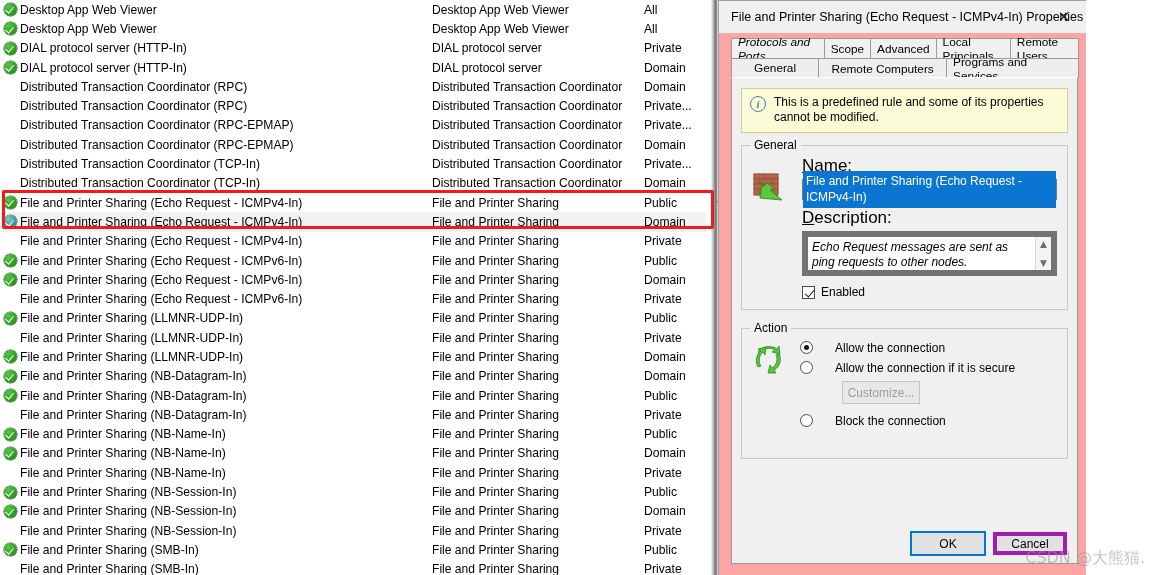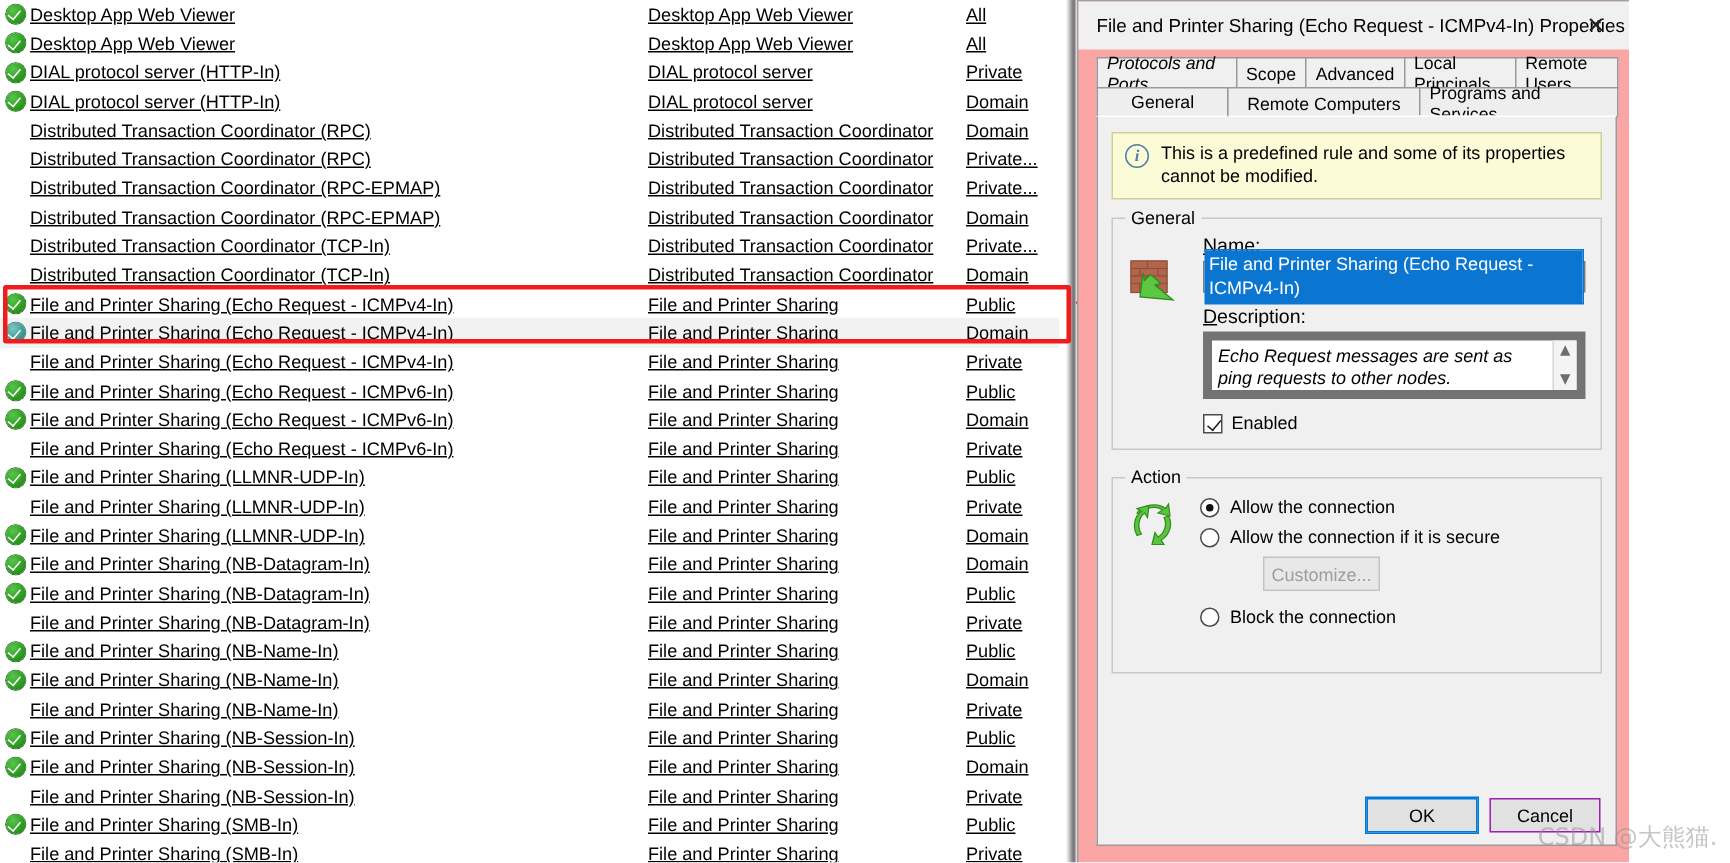--- a/index.html
+++ b/index.html
@@ -11,21 +11,20 @@
     font-family: "Liberation Sans", sans-serif;
   }
   #root { position: relative; width: 1153px; height: 575px; }
 
   
   #rules-list {
     position: absolute; left: 0; top: 0;
     width: 712px; height: 575px;
     background: #ffffff;
     overflow: hidden;
-    text-decoration: underline;
   }
   .rule-row {
     position: relative;
     height: 19.3px;
     display: flex;
     align-items: center;
     font-size: 12.1px;
     color: #000000;
     white-space: nowrap;
   }
@@ -162,21 +161,21 @@
   .groupbox > .gb-title {
     position: absolute; top: -8px; left: 8px;
     background: #f0f0f0;
     padding: 0 4px;
     font-size: 12px; color: #000;
   }
 
   .gen-inner { display: flex; gap: 10px; }
   .icon-col { width: 40px; min-width: 40px; padding-top: 14px; }
 
-  .field-label { font-size: 13px; color: #000; margin-bottom: 3px; }
+  .field-label { font-size: 17px; color: #000; margin-bottom: 3px; }
   .field-label u { text-decoration: underline; }
 
   .textbox {
     border: 1px solid #7a7a7a;
     background: #ffffff;
     height: 21px;
     display: flex; align-items: center;
     padding: 0 1px;
     font-size: 12px;
   }
@@ -220,21 +219,21 @@
     position: relative;
   }
   .cbox.checked::after {
     content: "";
     position: absolute; left: 3.5px; top: 1px;
     width: 4px; height: 8px;
     border: solid #1a1a1a; border-width: 0 1.6px 1.6px 0;
     transform: rotate(40deg);
   }
 
-  .radiorow { display: flex; align-items: center; gap: 7px; margin-bottom: 6px; }
+  .radiorow { display: flex; gap: 22px; margin-bottom: 6px; }
   .rbtn {
     width: 13px; height: 13px; min-width: 13px;
     border: 1px solid #4a4a4a; border-radius: 50%;
     background: #ffffff; position: relative;
   }
   .rbtn.on::after {
     content: "";
     position: absolute; left: 3px; top: 3px;
     width: 5px; height: 5px; border-radius: 50%;
     background: #111;
@@ -256,21 +255,21 @@
   
   #dlg-buttons {
     position: absolute; right: 10px; bottom: 8px;
     display: flex; gap: 8px;
   }
   .dbtn {
     width: 74px; height: 23px;
     font-size: 12px; color: #000;
     display: flex; align-items: center; justify-content: center;
     background: #e1e1e1;
-    border: 1px solid #a21caf;
+    border: 4px solid #a21caf;
   }
   .dbtn.primary {
     background: #e1e1e1;
     border: 1px solid #0078d7;
     outline: 1px solid #0078d7;
   }
 
   
   #watermark {
     position: absolute; right: 8px; bottom: 6px;

